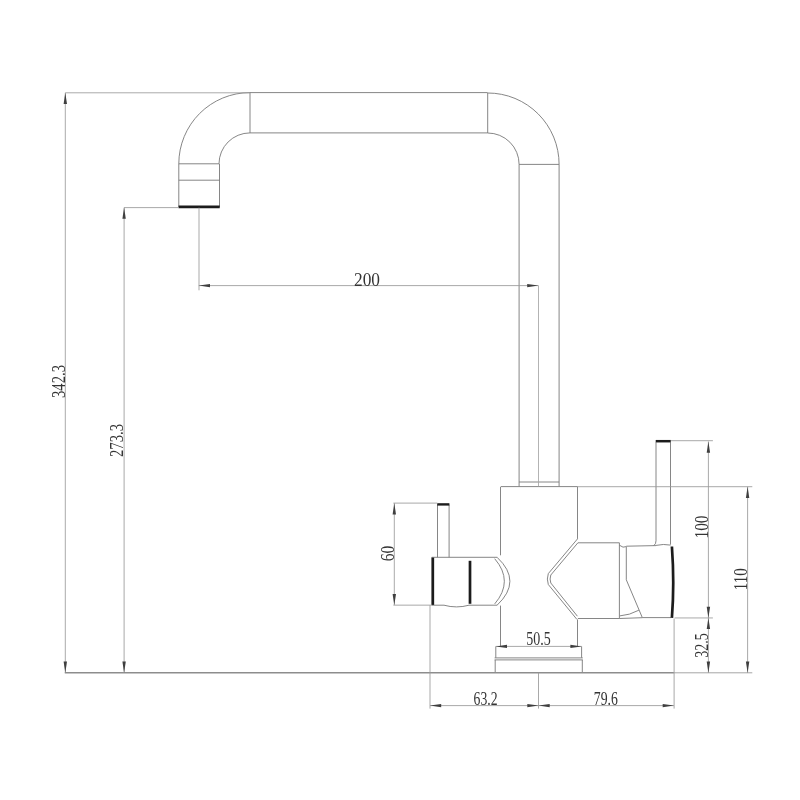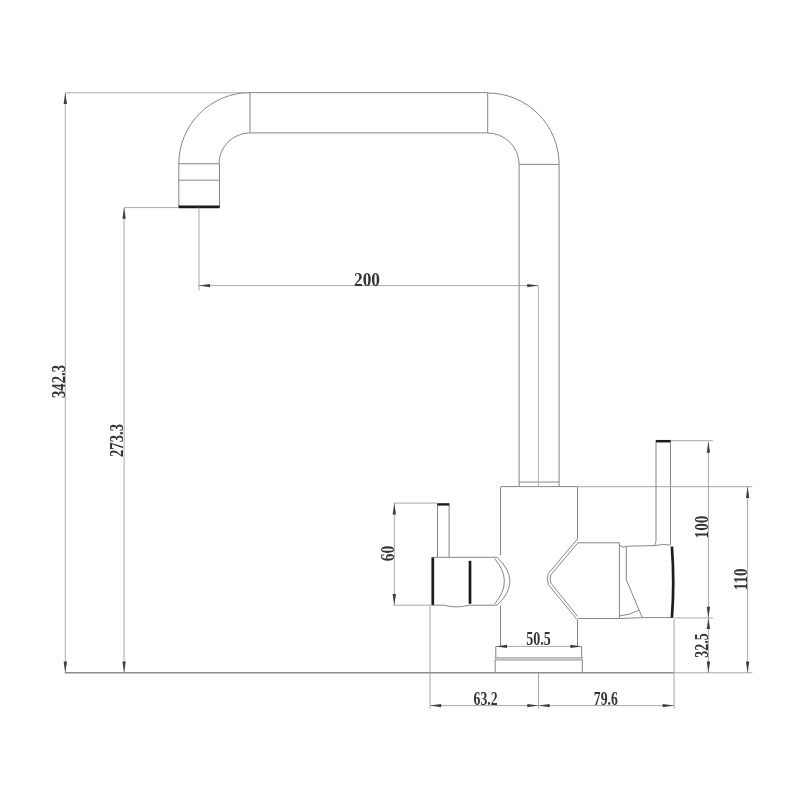--- a/index.html
+++ b/index.html
@@ -1,16 +1,16 @@
 <!DOCTYPE html>
 <html><head>
 <meta charset="utf-8">
 <style>
   html,body{margin:0;padding:0;background:#ffffff;}
-  .wrap{width:800px;height:800px;position:relative;background:#fff;font-weight:bold;}
+  .wrap{width:800px;height:800px;position:relative;background:#fff;}
   svg{position:absolute;left:0;top:0;}
   text{font-family:"Liberation Serif", serif;fill:#343434;font-size:18px;}
 </style>
 </head>
 <body>
 <div class="wrap">
 <svg width="800" height="800" viewBox="0 0 800 800">
   <g fill="none" stroke="#787878" stroke-width="0.9">
 
     <g>

